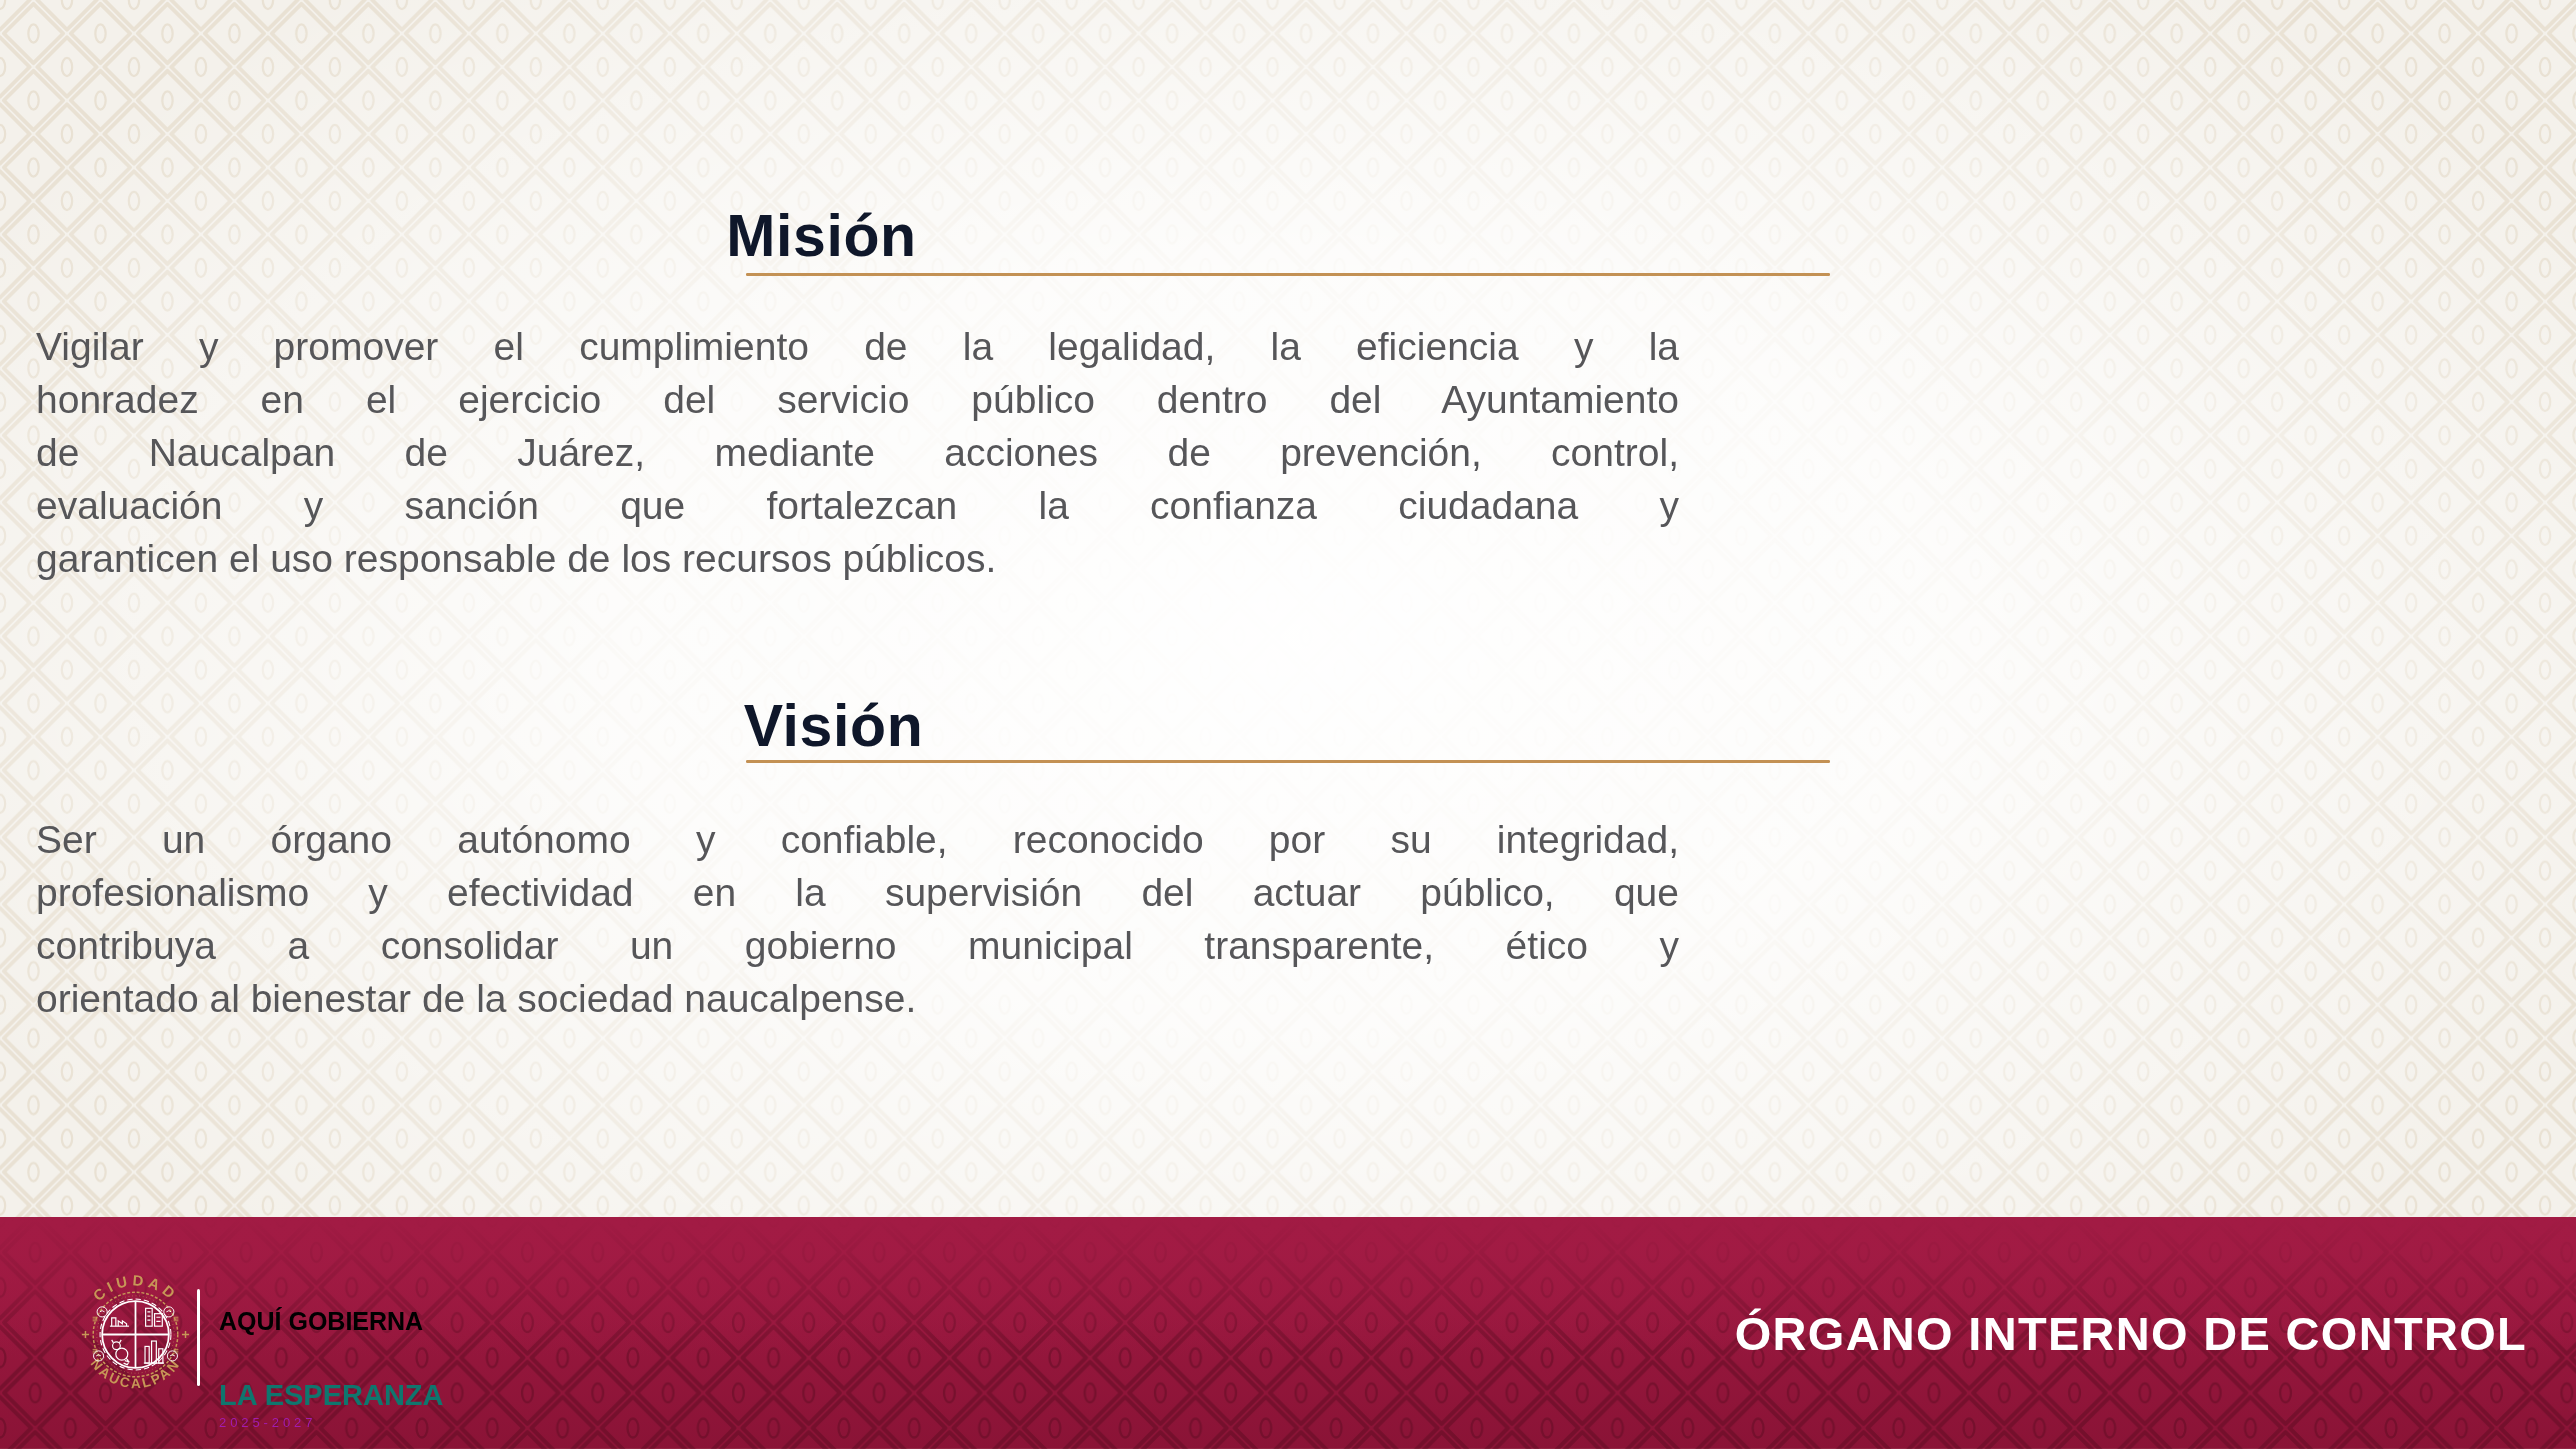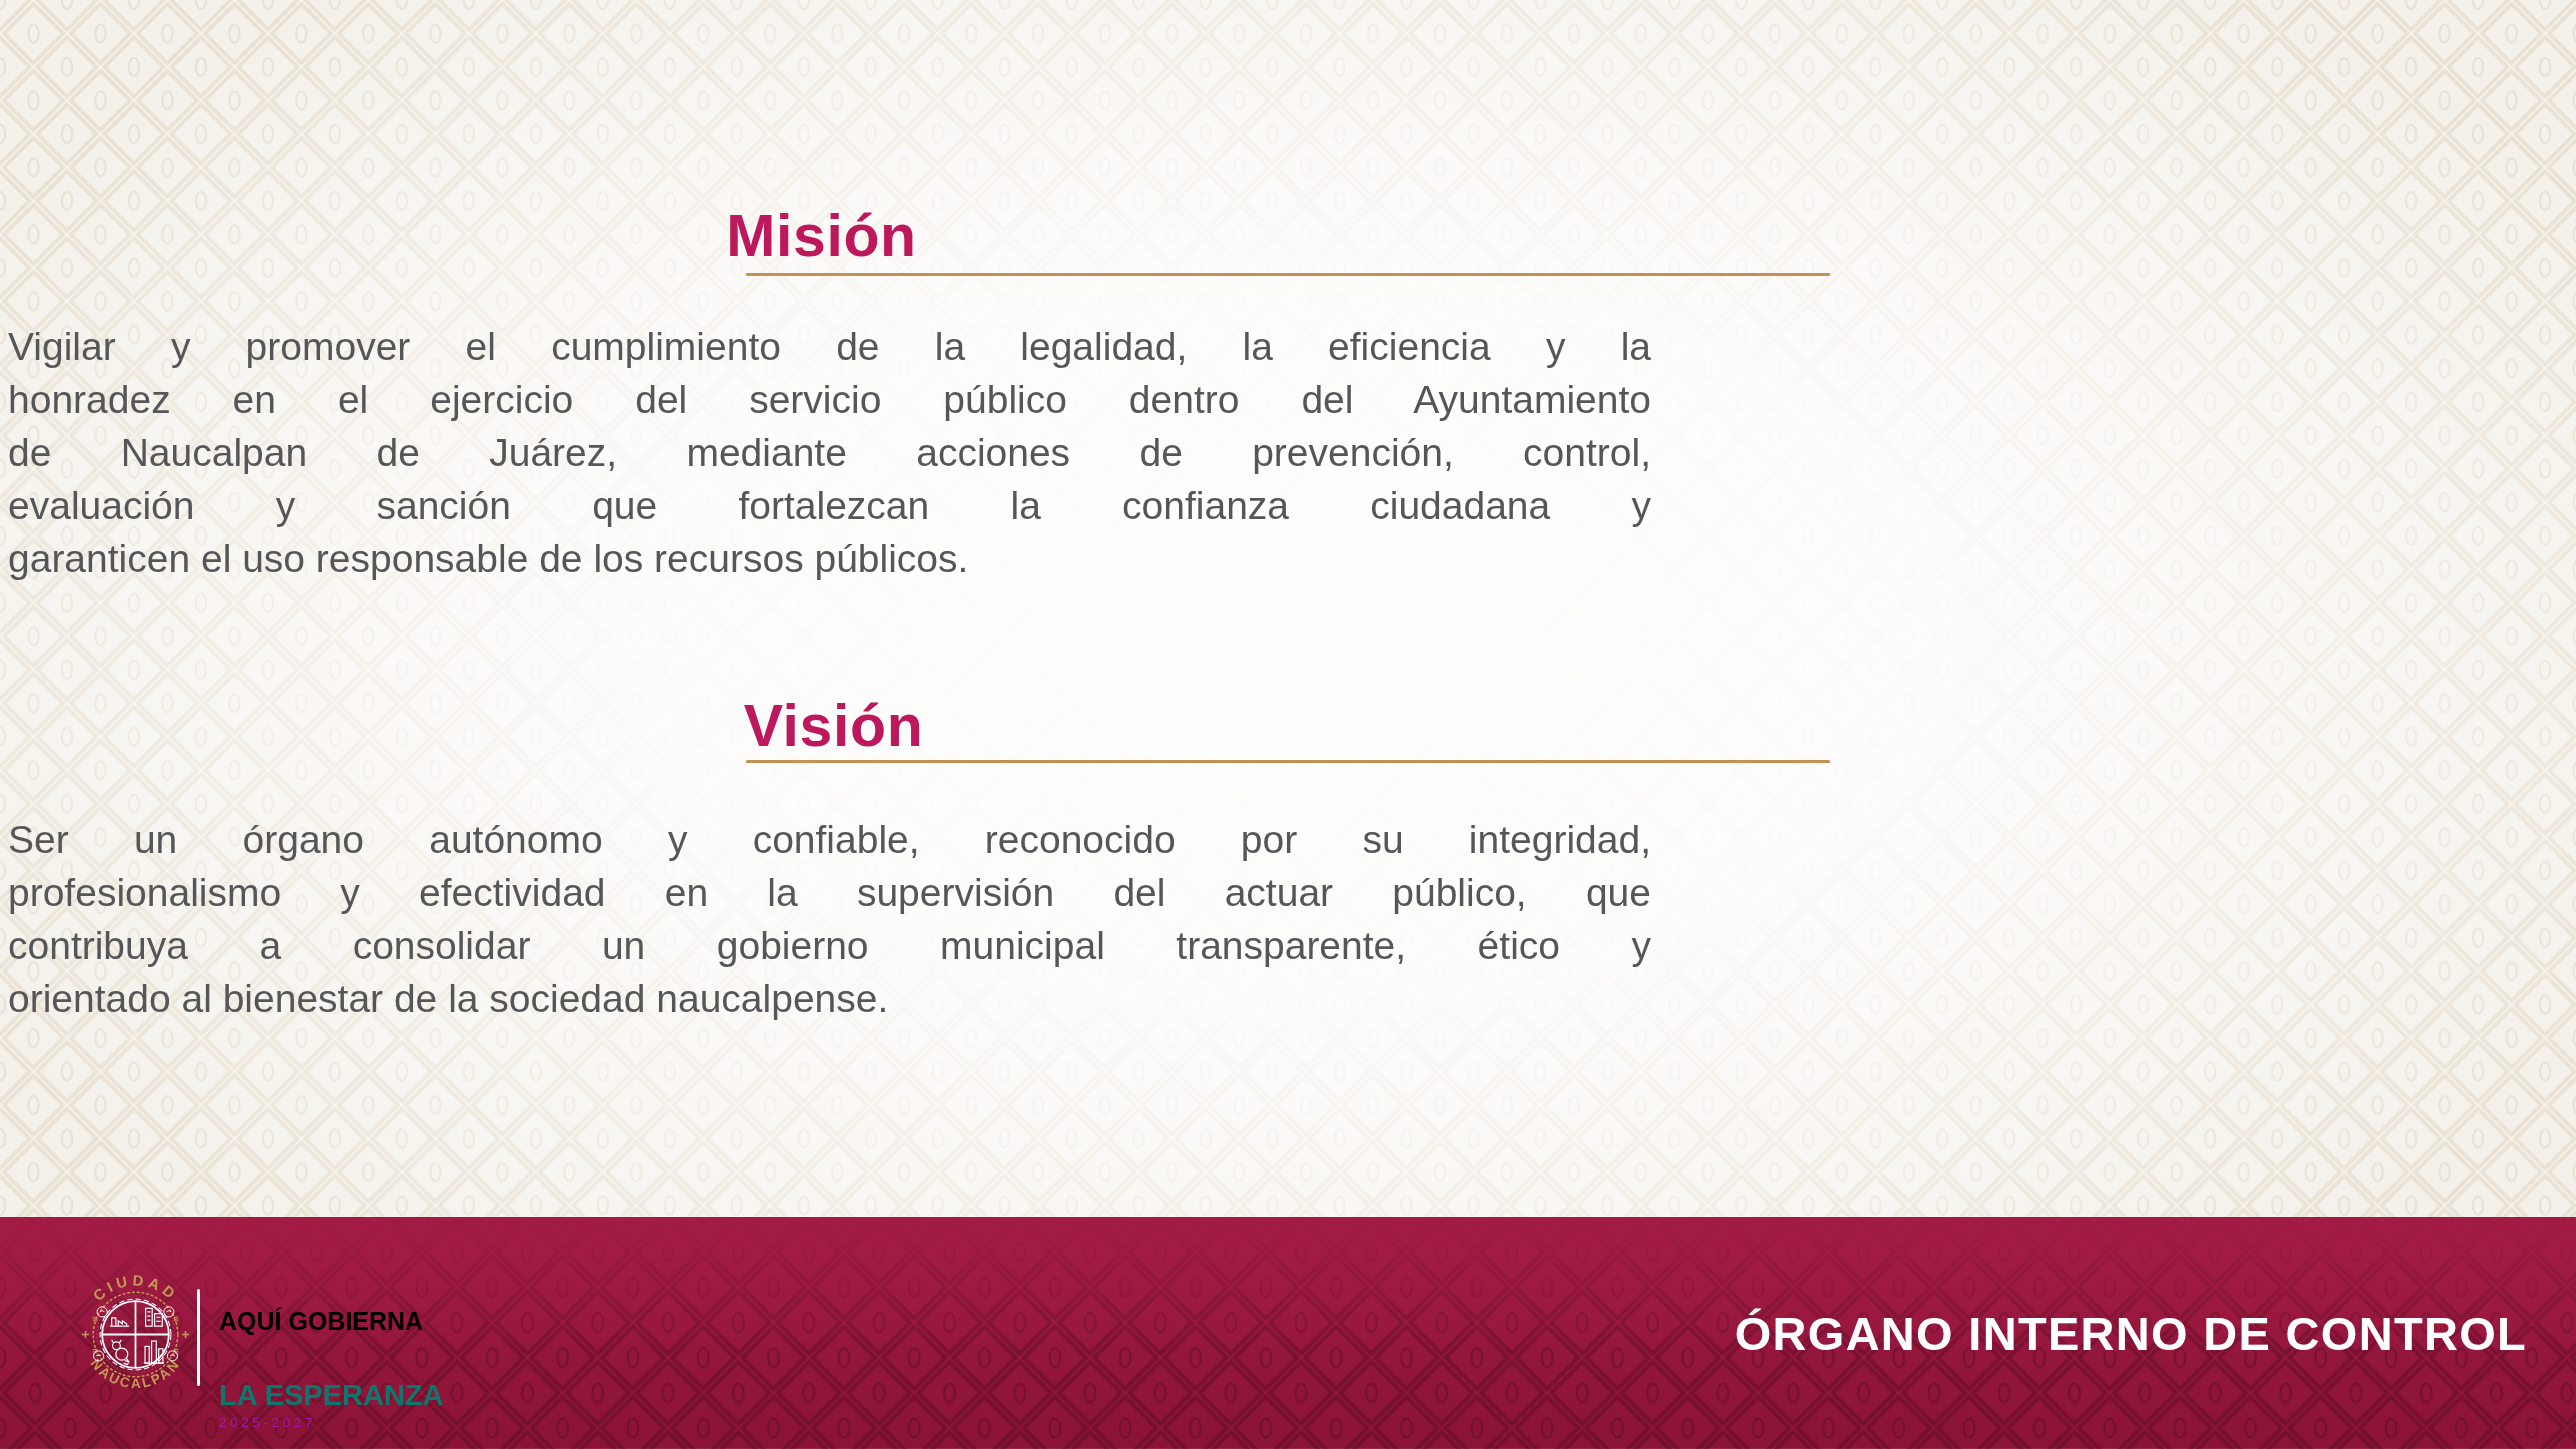--- a/index.html
+++ b/index.html
@@ -4,32 +4,32 @@
 <style>
   html,body{margin:0;padding:0;background:#DDD;}
   .stage{
     position:relative;width:2576px;height:1449px;overflow:hidden;
     background:#F4F1EB;
     font-family:"Liberation Sans","DejaVu Sans",sans-serif;
   }
   .bg-svg{position:absolute;inset:0;display:block;}
   .sec-title{
     position:absolute;left:0;width:1643px;text-align:center;
-    font-size:59px;font-weight:bold;color:#be185d;line-height:64px;
+    font-size:59px;font-weight:bold;color:#0f172a;line-height:64px;
     letter-spacing:0.6px;
   }
   .title-mision{top:164px;}
   .title-vision{top:654px;padding-left:12px;}
   .sep{
     position:absolute;left:50%;transform:translateX(-50%);
     width:1084px;height:2.6px;background:#C39154;border-radius:1.3px;
   }
   .sep-1{top:273px;}
   .sep-2{top:760px;}
-  .para{position:absolute;left:8px;width:1643px;color:#565659;}
+  .para{position:absolute;left:0;width:1643px;color:#565659;padding-left:36px;}
   .para-mision{top:320px;}
   .para-vision{top:813px;}
   .jline{
     font-size:39px;line-height:53px;white-space:normal;
     text-align:justify;text-align-last:justify;
   }
   .jline.last{text-align-last:left;}
   
   .footer{
     position:absolute;left:0;top:1217px;width:2576px;height:232px;

